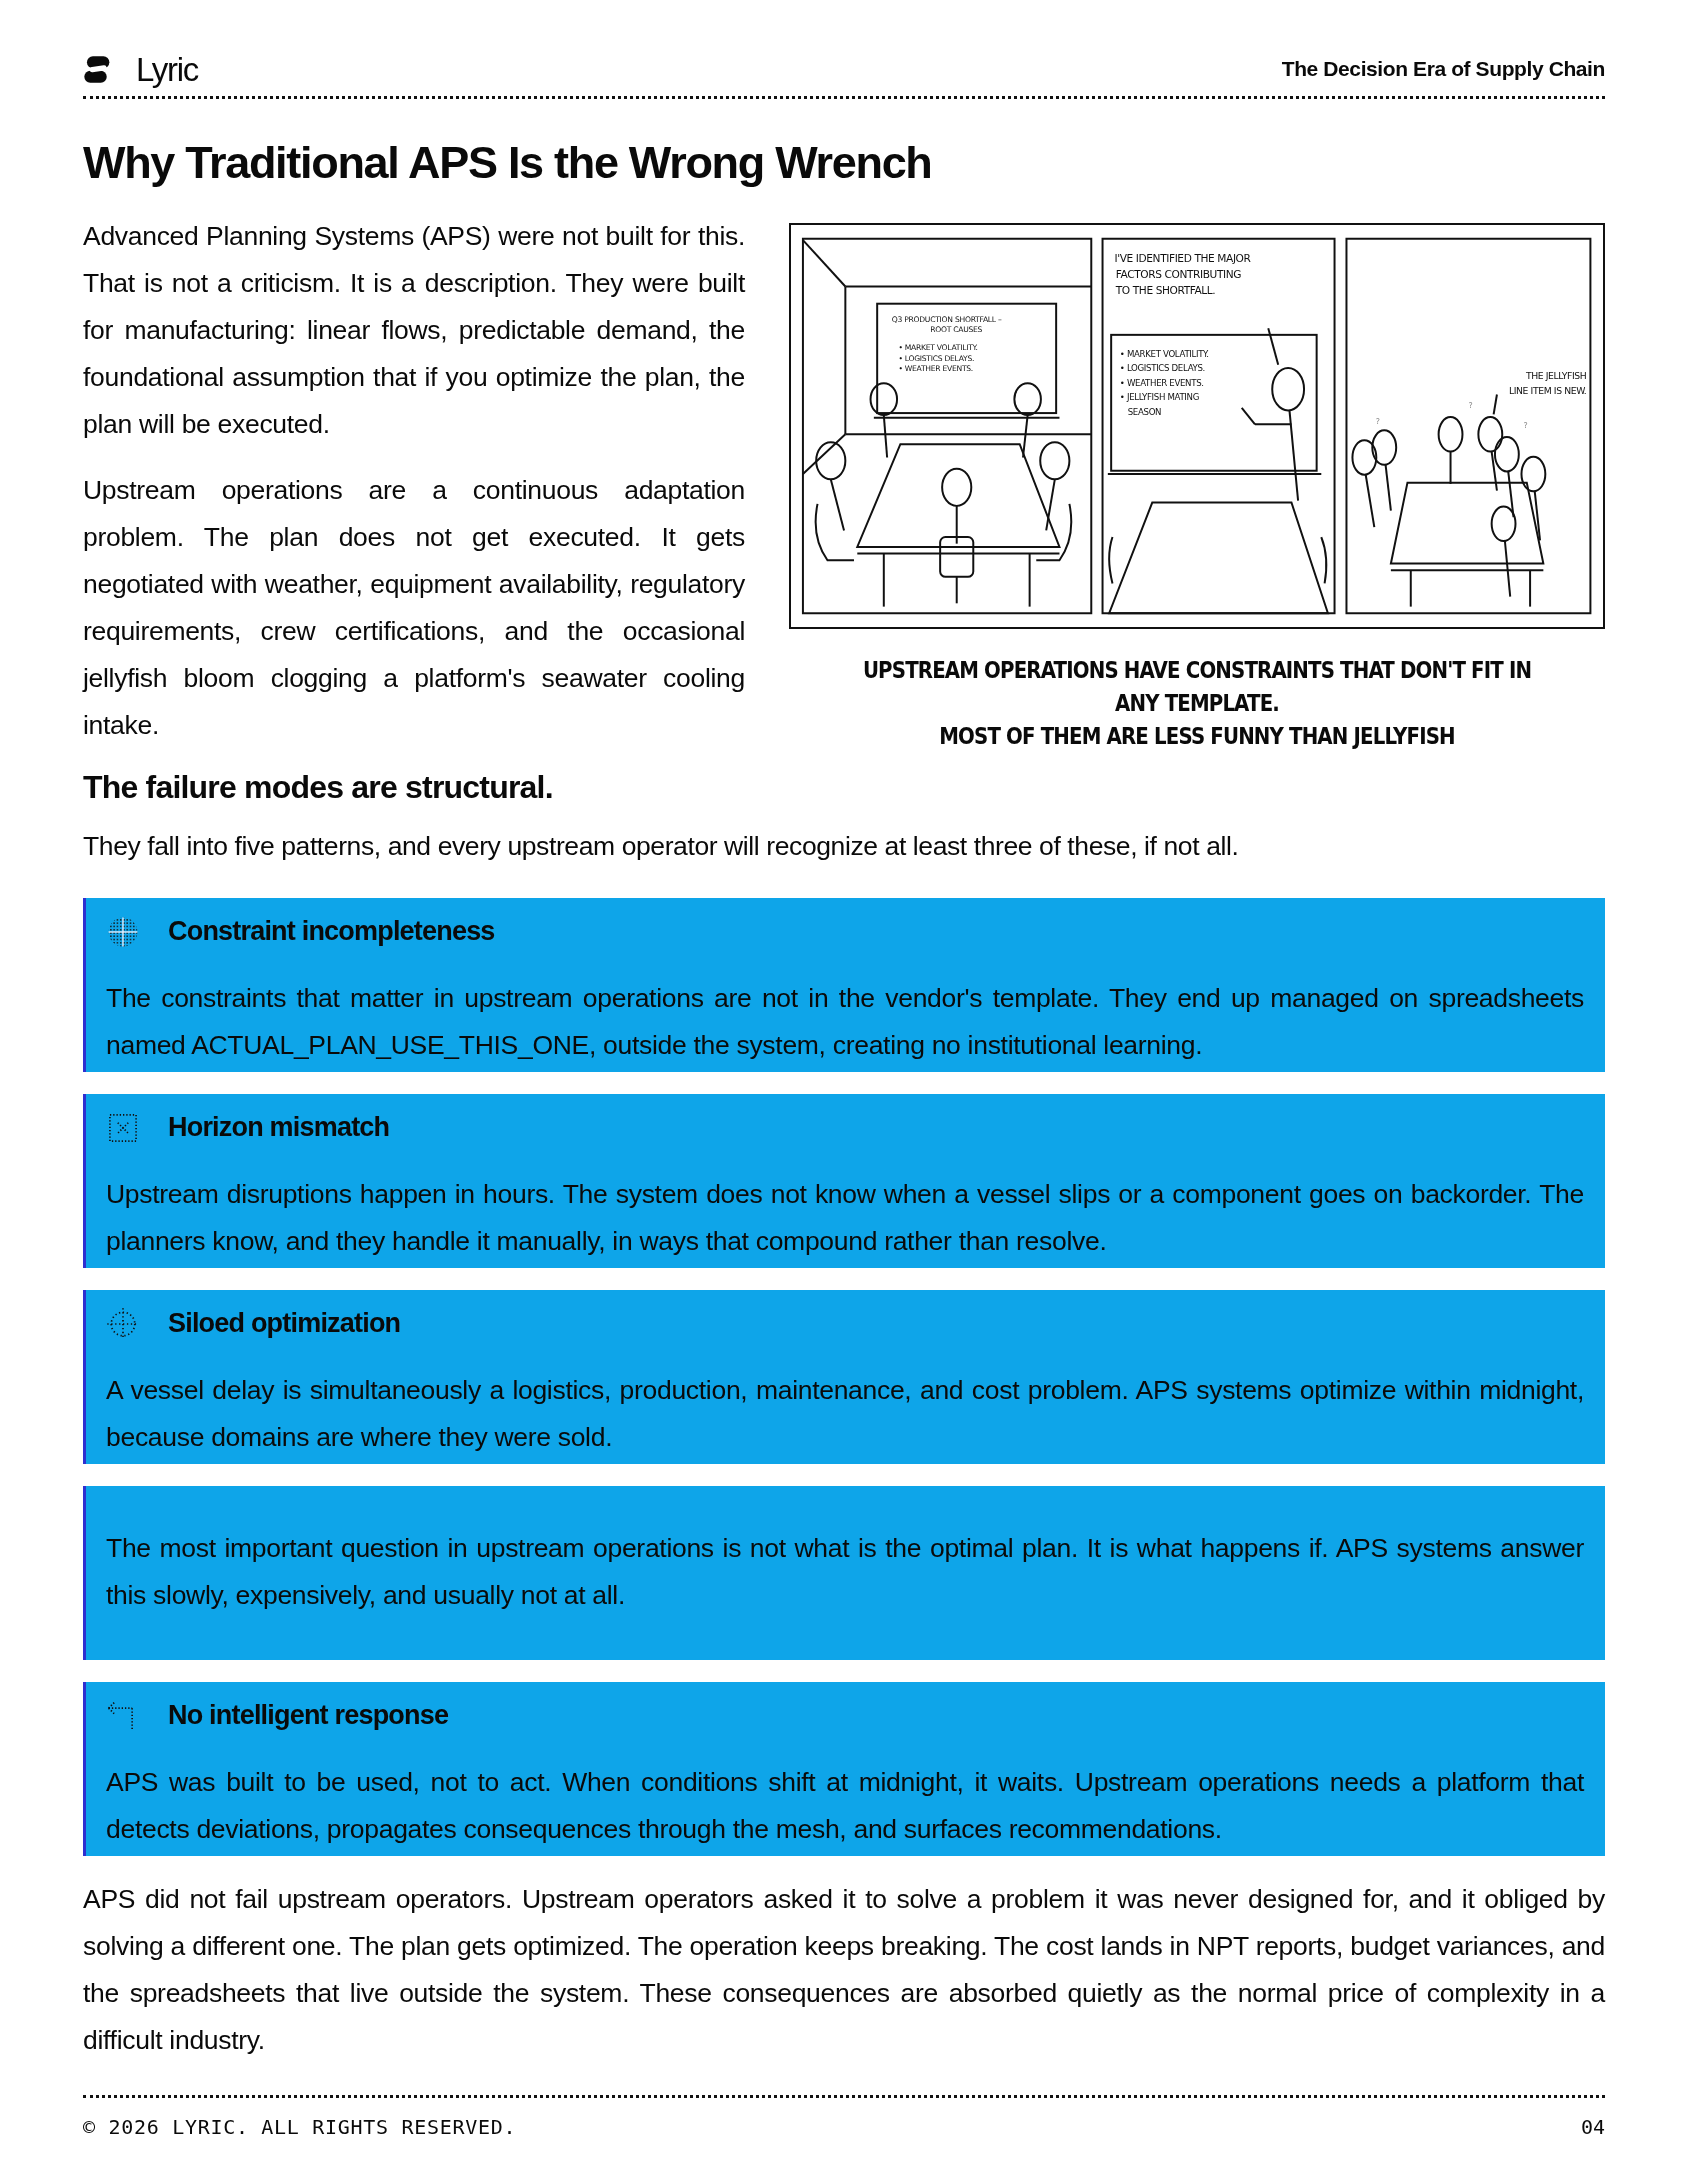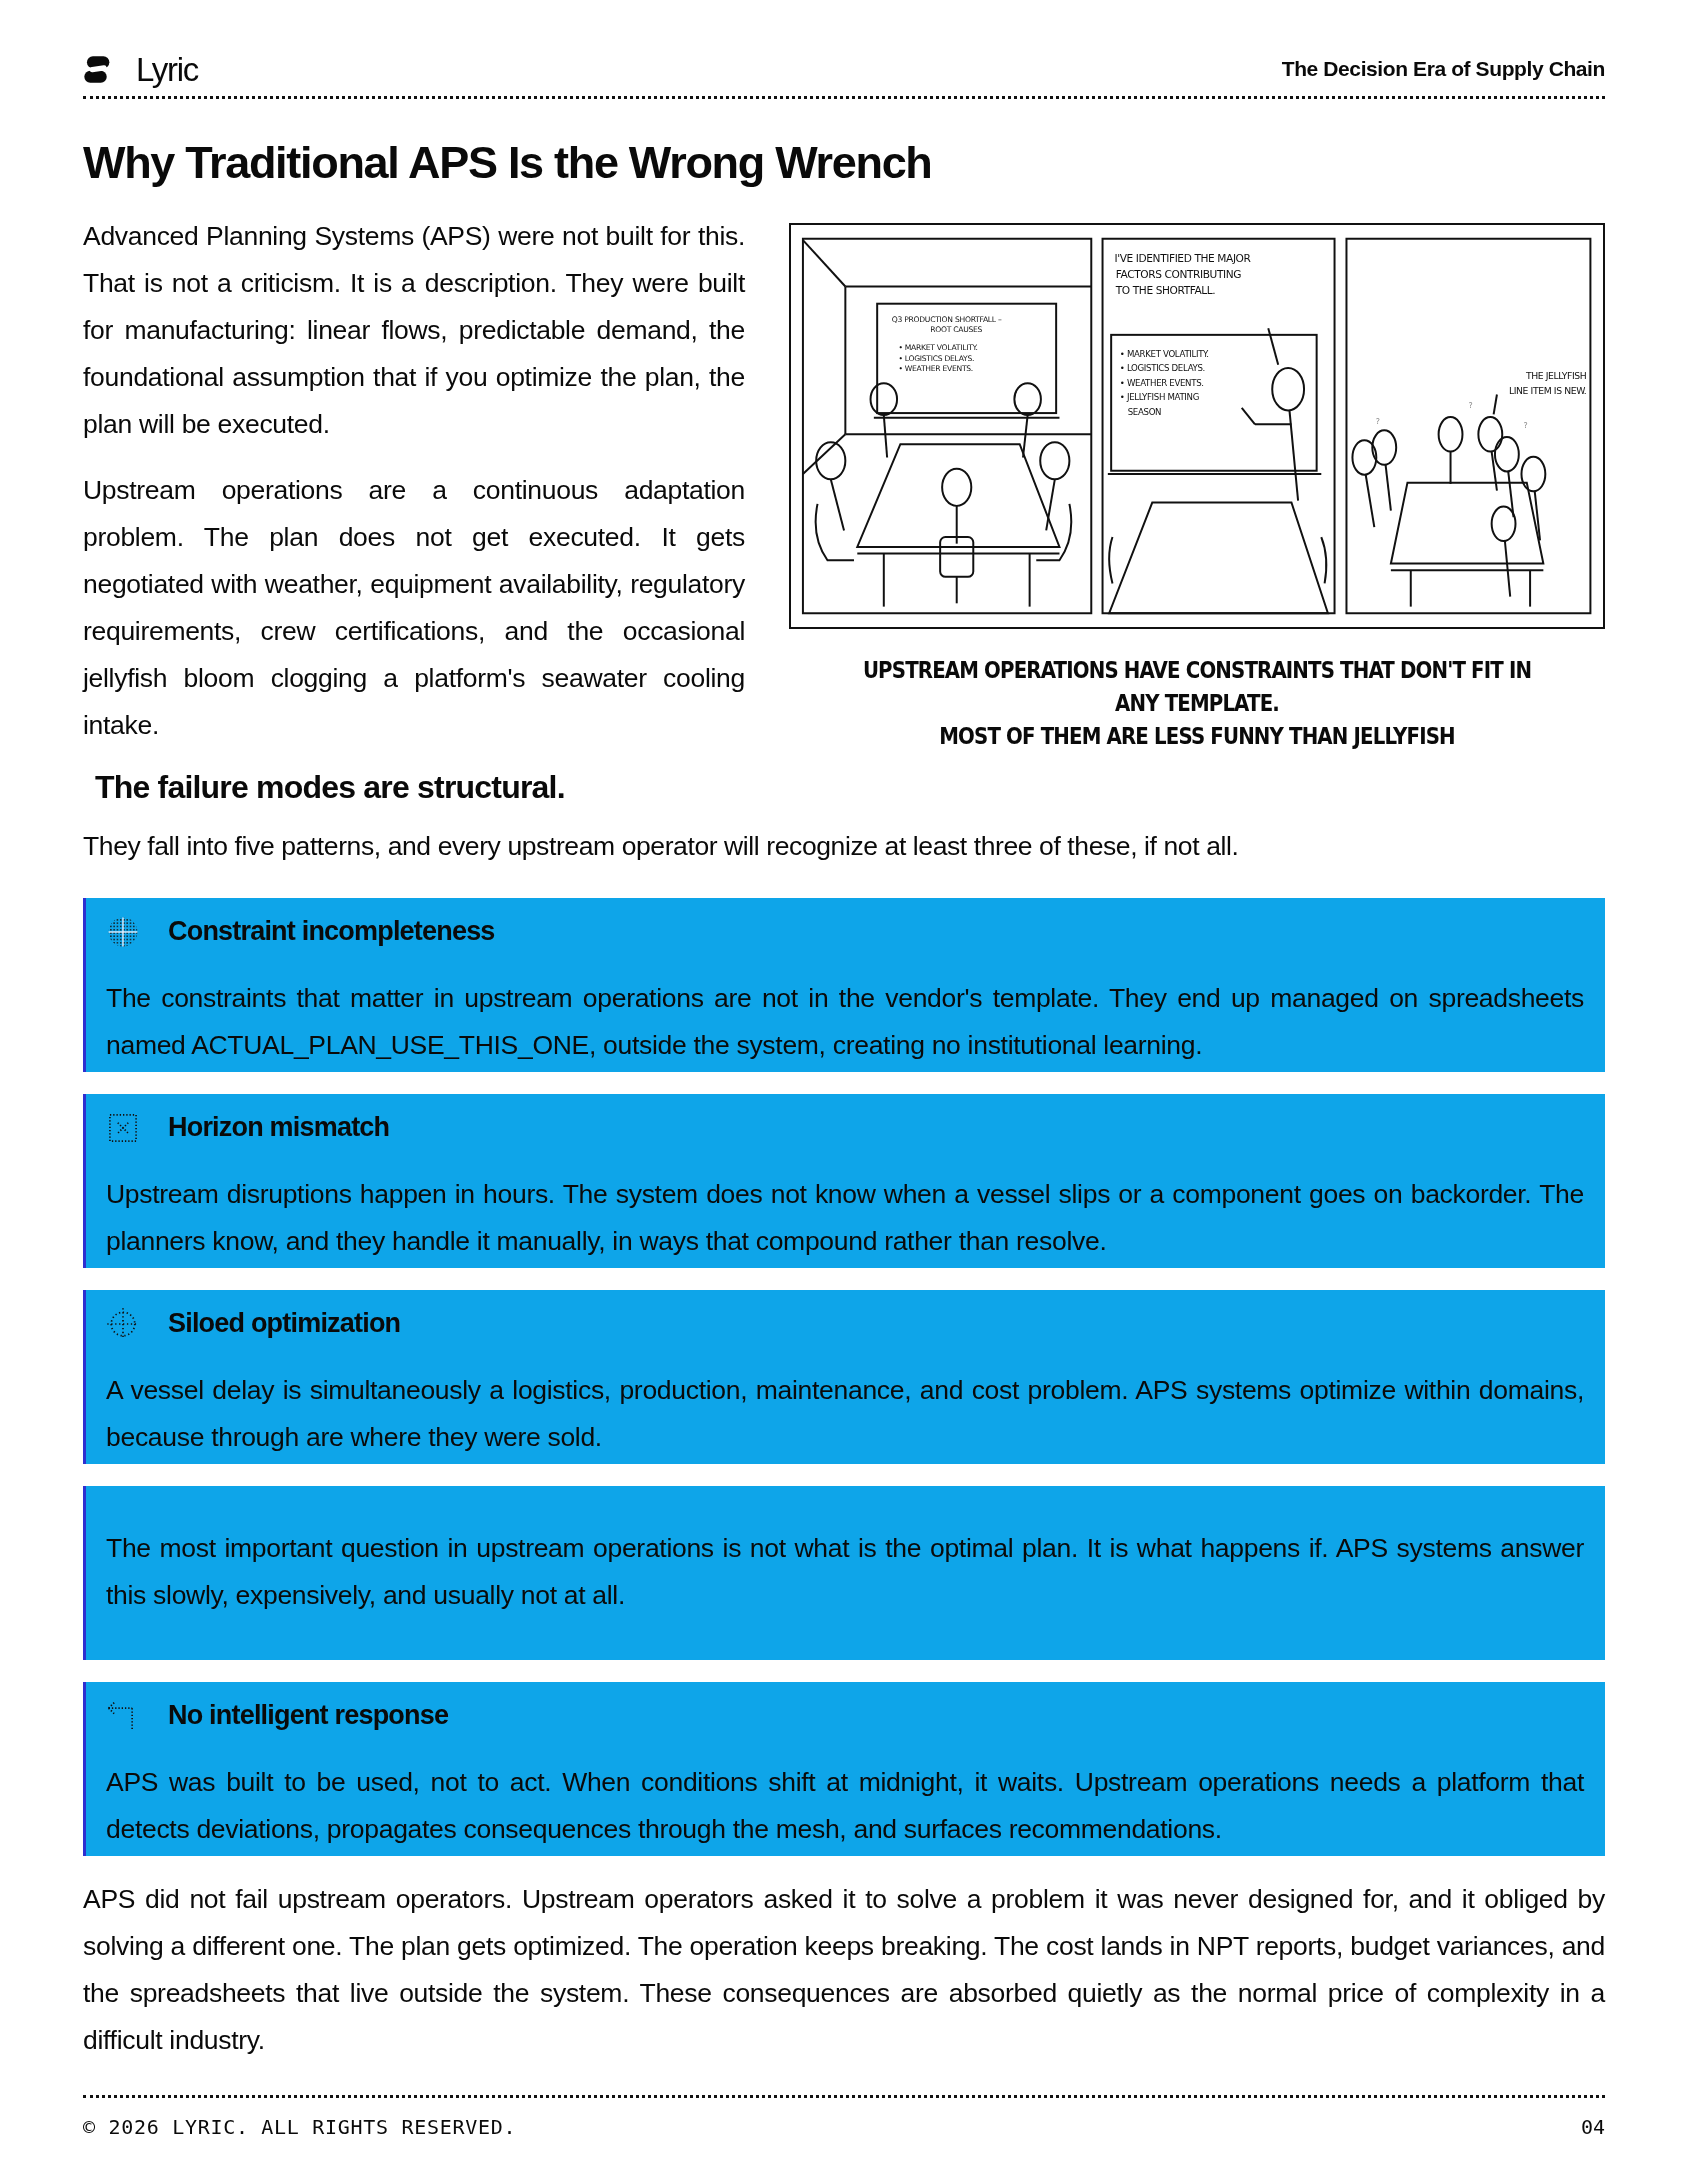--- a/index.html
+++ b/index.html
@@ -24,21 +24,21 @@
   .intro-text { position: absolute; left: 0; top: 213px; width: 662px; }
   .intro-text p { font-size: 26.5px; line-height: 47px; text-align: justify; letter-spacing: -0.3px; }
   .intro-text p + p { margin-top: 19px; }
 
   .figure { position: absolute; left: 706px; top: 223px; width: 816px; }
   .comic { width: 816px; height: 406px; border: 2.6px solid #111; background: #fff; position: relative; }
   .comic svg { display: block; width: 100%; height: 100%; }
   .caption { margin-top: 25px; text-align: center; font-family: "DejaVu Sans", sans-serif; font-weight: 700; font-size: 23px; line-height: 33px; letter-spacing: -1px; transform: scaleX(0.86); transform-origin: center; }
 
   
-  .section-heading { position: absolute; left: 0; top: 769px; font-size: 32px; font-weight: 700; letter-spacing: -0.8px; margin-left: 12px; }
+  .section-heading { position: absolute; left: 0; top: 769px; font-size: 32px; font-weight: 700; letter-spacing: -0.8px; }
   .section-lead { position: absolute; left: 0; top: 831px; font-size: 26.5px; letter-spacing: -0.4px; }
 
   
   .cards { position: absolute; left: 0; top: 898px; width: 1522px; }
   .card { position: relative; width: 1522px; height: 174px; background: #0ea5e9; border-left: 3.3px solid #2f2fd0; margin-bottom: 22px; padding: 14.6px 21px 0 20px; }
   .card-head { display: flex; align-items: center; height: 38px; }
   .card-icon { width: 34px; height: 34px; margin-right: 28px; flex: 0 0 auto; }
   .card-title { font-size: 27px; font-weight: 700; letter-spacing: -0.8px; }
   .card-body { margin-top: 24px; font-size: 26.5px; line-height: 47px; text-align: justify; letter-spacing: -0.3px; }
 
@@ -220,21 +220,21 @@
 
     <div class="card">
       <div class="card-head">
         <svg class="card-icon" viewBox="0 0 52 52">
           <circle cx="26" cy="26" r="18" fill="none" stroke="#111" stroke-width="2.6" stroke-dasharray="2 4"></circle>
           <line x1="26" y1="2" x2="26" y2="50" stroke="#111" stroke-width="2.6" stroke-dasharray="2 4"></line>
           <line x1="2" y1="26" x2="50" y2="26" stroke="#111" stroke-width="2.6" stroke-dasharray="2 4"></line>
         </svg>
         <span class="card-title">Siloed optimization</span>
       </div>
-      <p class="card-body">A vessel delay is simultaneously a logistics, production, maintenance, and cost problem. APS systems optimize within domains, because through are where they were sold.</p>
+      <p class="card-body">A vessel delay is simultaneously a logistics, production, maintenance, and cost problem. APS systems optimize within midnight, because domains are where they were sold.</p>
     </div>
 
     <div class="card">
       <p class="card-body">The most important question in upstream operations is not what is the optimal plan. It is what happens if. APS systems answer this slowly, expensively, and usually not at all.</p>
     </div>
 
     <div class="card">
       <div class="card-head">
         <svg class="card-icon" viewBox="0 0 52 52">
           <g fill="none" stroke="#111" stroke-width="2.6" stroke-dasharray="2 3">

